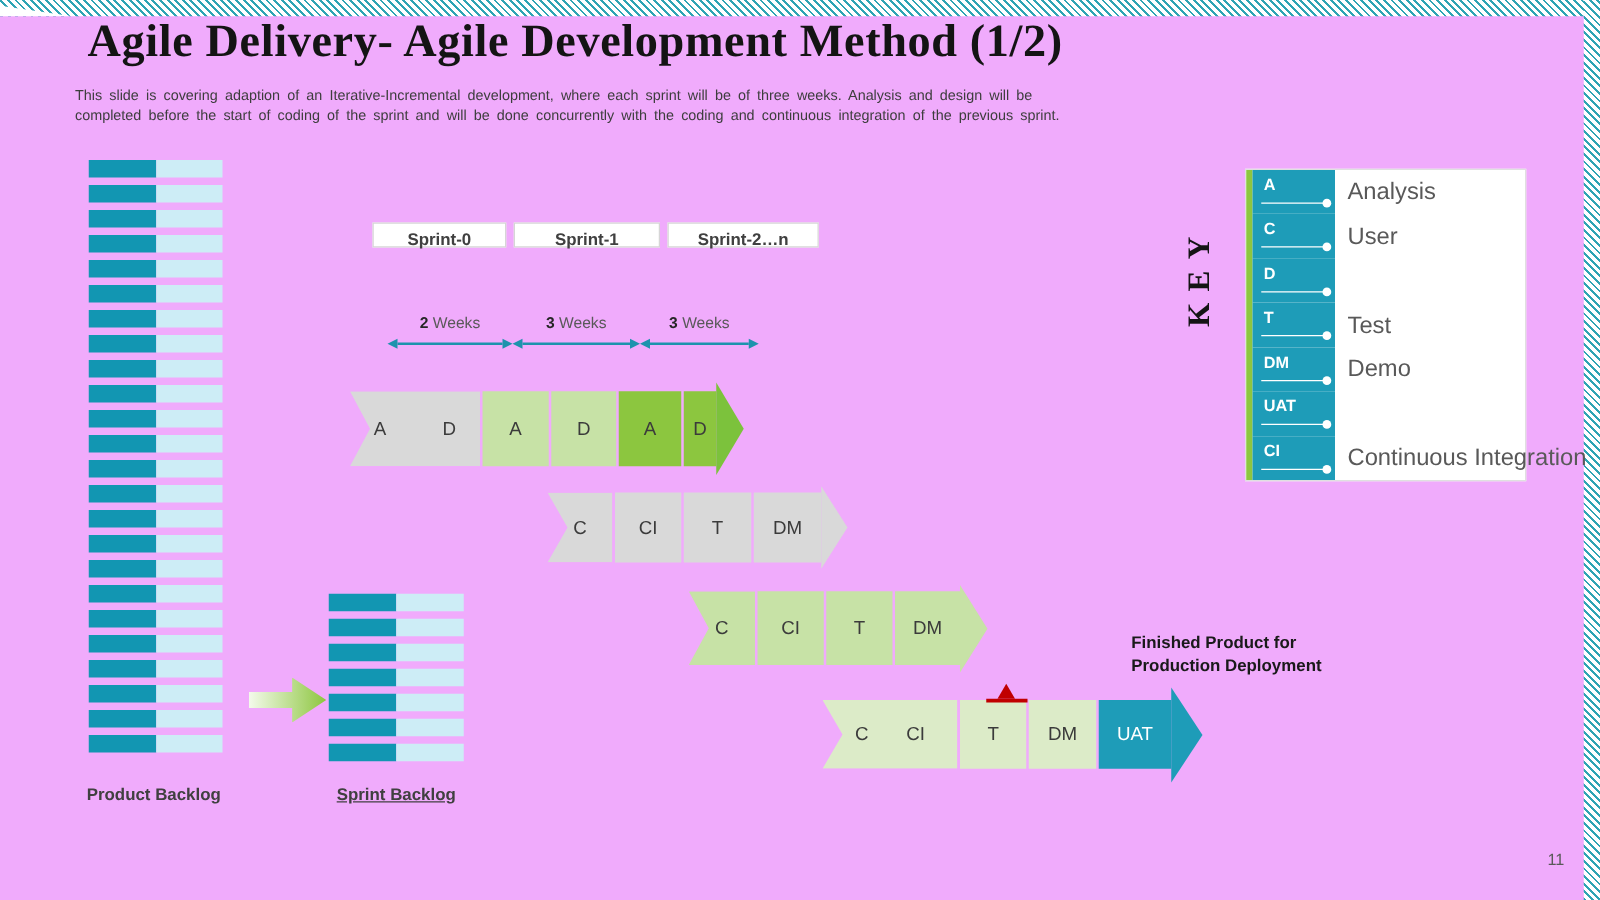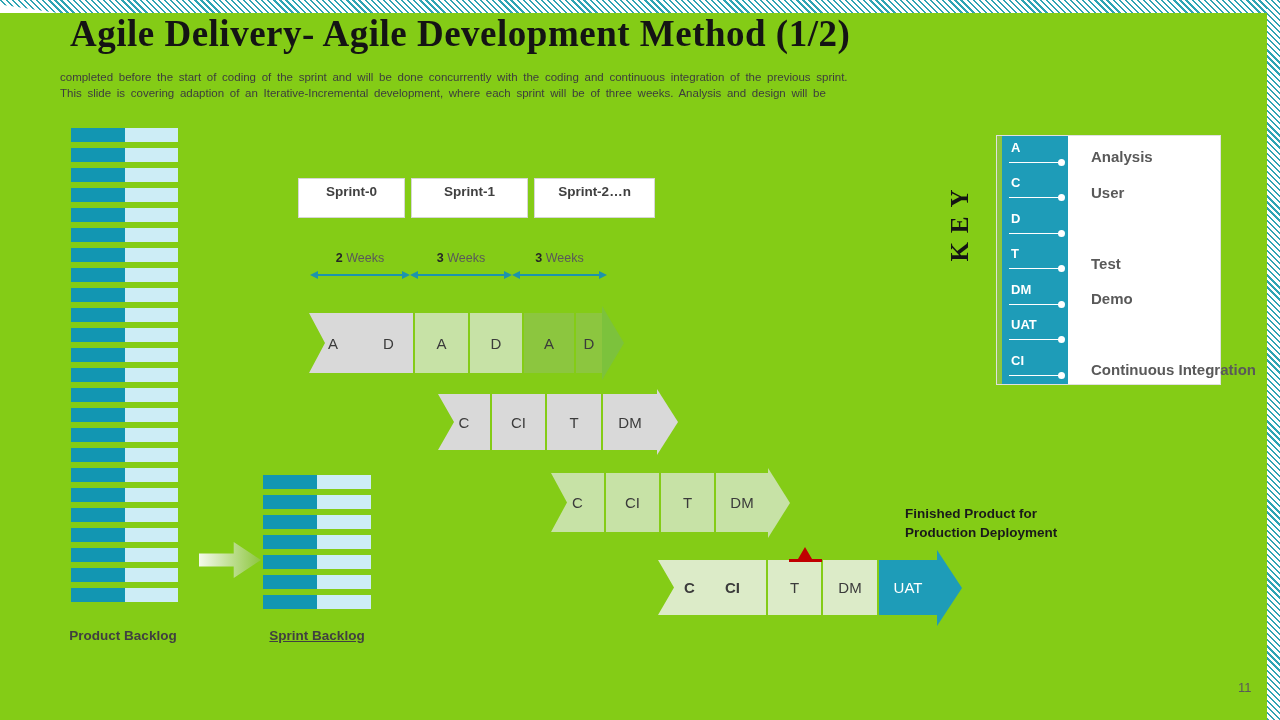--- a/index.html
+++ b/index.html
@@ -1,17 +1,17 @@
 <!DOCTYPE html>
 <html><head>
 <meta charset="utf-8">
 <style>
   * { margin:0; padding:0; box-sizing:border-box; }
   body { background:#888; font-family:"Liberation Sans", sans-serif; }
-  .slide { position:relative; width:1280px; height:720px; background:#84cc16; overflow:hidden; margin:0 auto; }
+  .slide { position:relative; width:1280px; height:720px; background:#f0abfc; overflow:hidden; margin:0 auto; }
 
   
   .band { position:absolute; background:repeating-linear-gradient(45deg,#2ea4b4 0,#2ea4b4 1.6px,#ffffff 1.6px,#ffffff 4.3px); }
   .band-top { top:0; left:0; right:0; height:13px; }
   .band-right { top:0; right:0; bottom:0; width:13px; }
   .band-top-notch { position:absolute; top:0; left:0; width:58px; height:13px; background:#fff;
      clip-path:polygon(0 35%, 100% 100%, 0 100%); }
 
   
   .title { position:absolute; left:70px; top:12px; font-family:"Liberation Serif", serif; font-weight:600;
@@ -32,42 +32,42 @@
   .lbl-product { left:53px; top:628px; }
   .lbl-sprint { left:247px; top:628px;text-decoration:underline; }
 
   
   .transfer-arrow { position:absolute; left:199px; top:542px; width:62px; height:36px;
      background:linear-gradient(90deg,#f4faec, #8dc63f);
      clip-path:polygon(0 32%, 56% 32%, 56% 0, 100% 50%, 56% 100%, 56% 68%, 0 68%); }
 
   
   .sprint-headers { position:absolute; left:298px; top:178px; display:flex; gap:6px; }
-  .sprint-box { height:40px; line-height:26px; text-align:center; background:#fff; border:1px solid #d6d6d6;
+  .sprint-box { height:20px; line-height:26px; text-align:center; background:#fff; border:1px solid #d6d6d6;
      font-weight:bold; font-size:13.5px; color:#404040; }
   .sprint-box:nth-of-type(1){ width:107px; } .sprint-box:nth-of-type(2){ width:117px; } .sprint-box:nth-of-type(3){ width:121px; }
 
   
   .durations { position:absolute; left:310px; top:251px; display:flex; gap:0;align-items:center; }
   .dur { display:flex; flex-direction:column; }
   .dur:nth-of-type(1){ width:100px; } .dur:nth-of-type(2){ width:102px; } .dur:nth-of-type(3){ width:95px; }
   .dur-text { text-align:center; font-size:12.5px; color:#595959; height:16px; }
   .dur-text b { color:#262626; }
   .dbl-arrow { display:flex; align-items:center; height:12px; margin-top:2px; }
   .tri-l { width:0; height:0; border:4.5px solid transparent; border-left:0; border-right:8px solid #1d93ad; }
   .tri-r { width:0; height:0; border:4.5px solid transparent; border-right:0; border-left:8px solid #1d93ad; }
   .dbl-line { flex:1; height:2px; background:#1d93ad; }
 
   
   .chev-row { position:absolute; display:flex; gap:2px; }
   .chev-row .cell { display:flex; align-items:center; justify-content:center; font-size:15px; color:#3b3b3b; height:100%; flex:none; }
   .chev-row .cell:first-of-type { clip-path:polygon(0 0, 100% 0, 100% 100%, 0 100%, 16px 50%); }
   .head { position:absolute; left:100%; top:50%; transform:translateY(-50%); width:0; height:0;
      border-style:solid; border-color:transparent; }
-  .row1 { left:309px; top:313px; height:60px;align-items:center; }
+  .row1 { left:280px; top:313px; height:60px;align-items:center; }
   .row2 { left:438px; top:394px; height:56px; }
   .row3 { left:551px; top:473px; height:59px; }
   .row4 { left:658px; top:560px; height:55px; }
   .row1 .head { border-width:37px 0 37px 22px; border-left-color:#7cc23c; }
   .row2 .head { border-width:33px 0 33px 21px; border-left-color:#d9d9d9; }
   .row3 .head { border-width:35px 0 35px 22px; border-left-color:#c7e2a6; }
   .row4 .head { border-width:38px 0 38px 25px; border-left-color:#1e9cb8; }
 
   
   .marker-line { position:absolute; left:789px; top:559px; width:33px; height:2.5px; background:#c00000; }
@@ -84,37 +84,37 @@
      letter-spacing:9px; color:#141414; }
   .key-panel { position:absolute; left:996px; top:135px; width:225px; height:250px; background:#fff;
      border:1px solid #e0e0e0; display:flex; }
   .key-green-strip { width:5px; background:#8dc63f; flex:none; }
   .key-rows { flex:1; display:flex; flex-direction:column; }
   .key-row { flex:1; display:flex; }
   .key-abbr-cell { width:66px; flex:none; background:#1e9cb8; position:relative; }
   .key-abbr { position:absolute; left:9px; top:4px; color:#fff; font-weight:bold; font-size:13px; }
   .key-line { position:absolute; left:7px; right:5px; top:26px; border-top:1.5px solid #fff; }
   .key-dot { position:absolute; right:-2px; top:-4px; width:7px; height:7px; border-radius:50%; background:#fff; }
-  .key-label { flex:1; display:flex; align-items:flex-end; padding:0 0 6px 23px; font-size:15px; color:#595959; white-space:nowrap;font-weight:bold; }
+  .key-label { flex:1; display:flex; align-items:flex-end; padding:0 0 6px 10px; font-size:19px; color:#595959; white-space:nowrap; }
 
   .page-number { position:absolute; left:1238px; top:680px; font-size:13px; color:#595959; }
 </style>
 </head>
 <body>
 
 <div class="slide">
 
   <div class="band band-top"></div>
   <div class="band-top-notch"></div>
   <div class="band band-right"></div>
 
   <div class="title">Agile Delivery- Agile Development Method (1/2)</div>
   <div class="subtitle">
+    <div>This slide is covering  adaption of an Iterative-Incremental  development,  where  each sprint will be of three  weeks. Analysis and design will be</div>
     <div>completed before  the start of coding of the sprint  and will  be done  concurrently  with the coding  and  continuous integration  of the previous  sprint.</div>
-    <div>This slide is covering  adaption of an Iterative-Incremental  development,  where  each sprint will be of three  weeks. Analysis and design will be</div>
   </div>
 
   <div class="stack stack-product">
 
       <div class="bar">
         <span class="dark"></span>
         <span class="light"></span>
       </div>
 
       <div class="bar">
@@ -351,21 +351,21 @@
 
       <div class="cell" style="background: rgb(199, 226, 166); width: 53px;">T</div>
 
       <div class="cell" style="background: rgb(199, 226, 166); width: 52px;">DM</div>
     </div>
 
   <div class="chev-row row4">
 
     <span class="head"></span>
 
-      <div class="cell" style="background: rgb(220, 235, 200); width: 108px; font-weight: bold;">C  CI</div>
+      <div class="cell" style="background: rgb(220, 235, 200); width: 108px;">C  CI</div>
 
       <div class="cell" style="background: rgb(220, 235, 200); width: 53px;">T</div>
 
       <div class="cell" style="background: rgb(220, 235, 200); width: 54px;">DM</div>
 
       <div class="cell" style="background: rgb(30, 156, 184); width: 58px; color: rgb(255, 255, 255);">UAT</div>
     </div>
 
   <div class="marker-line"></div>
   <div class="marker-star"></div>

